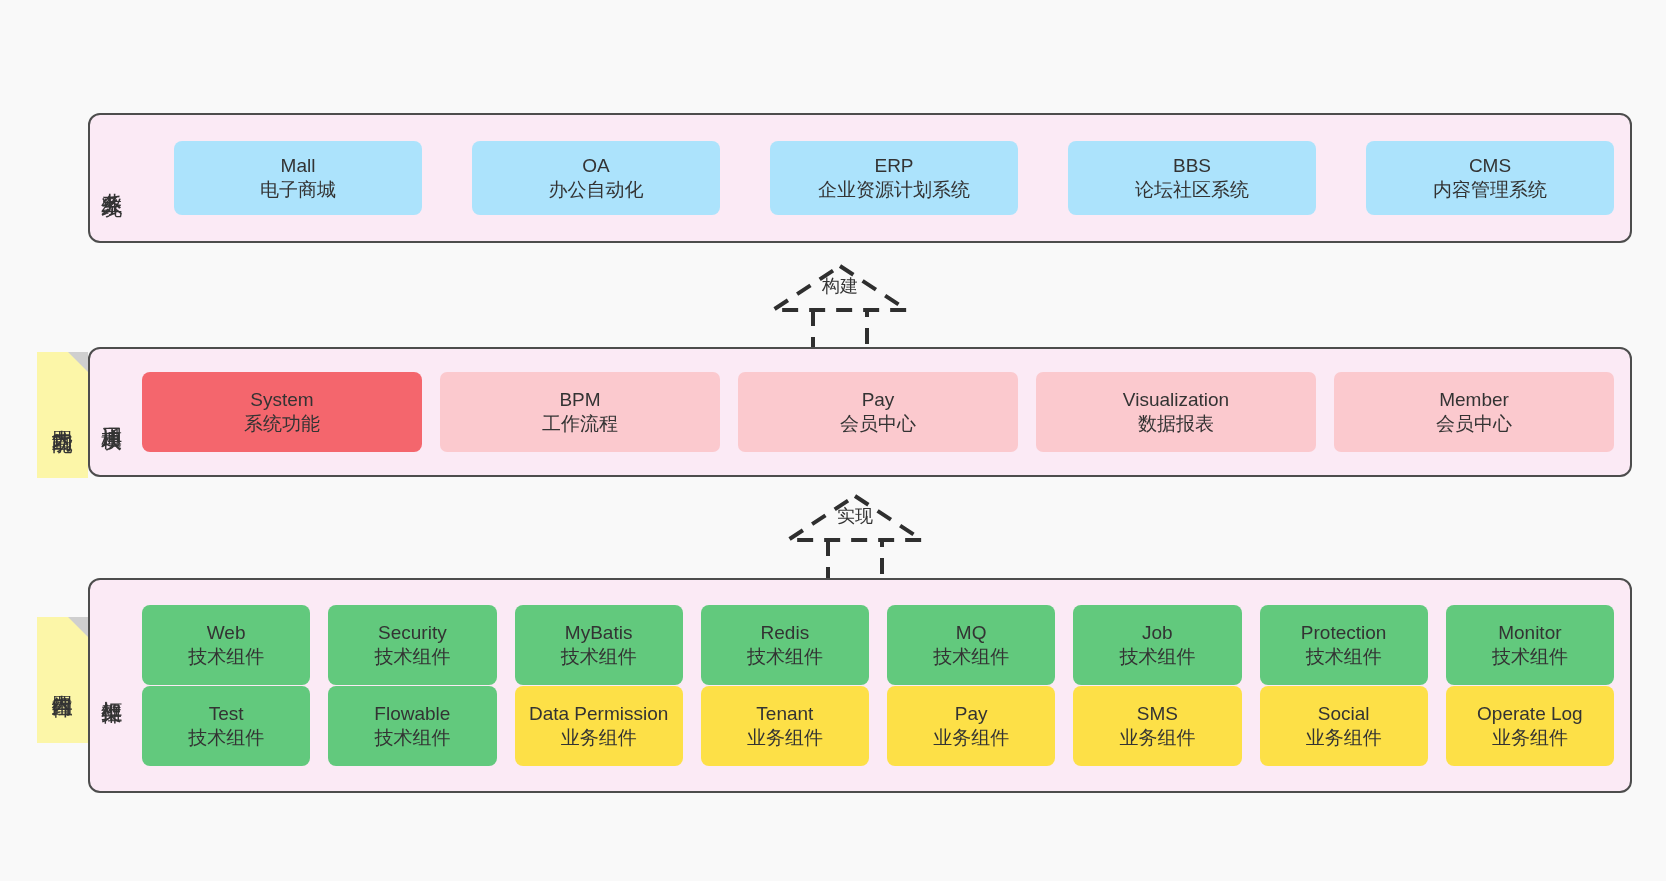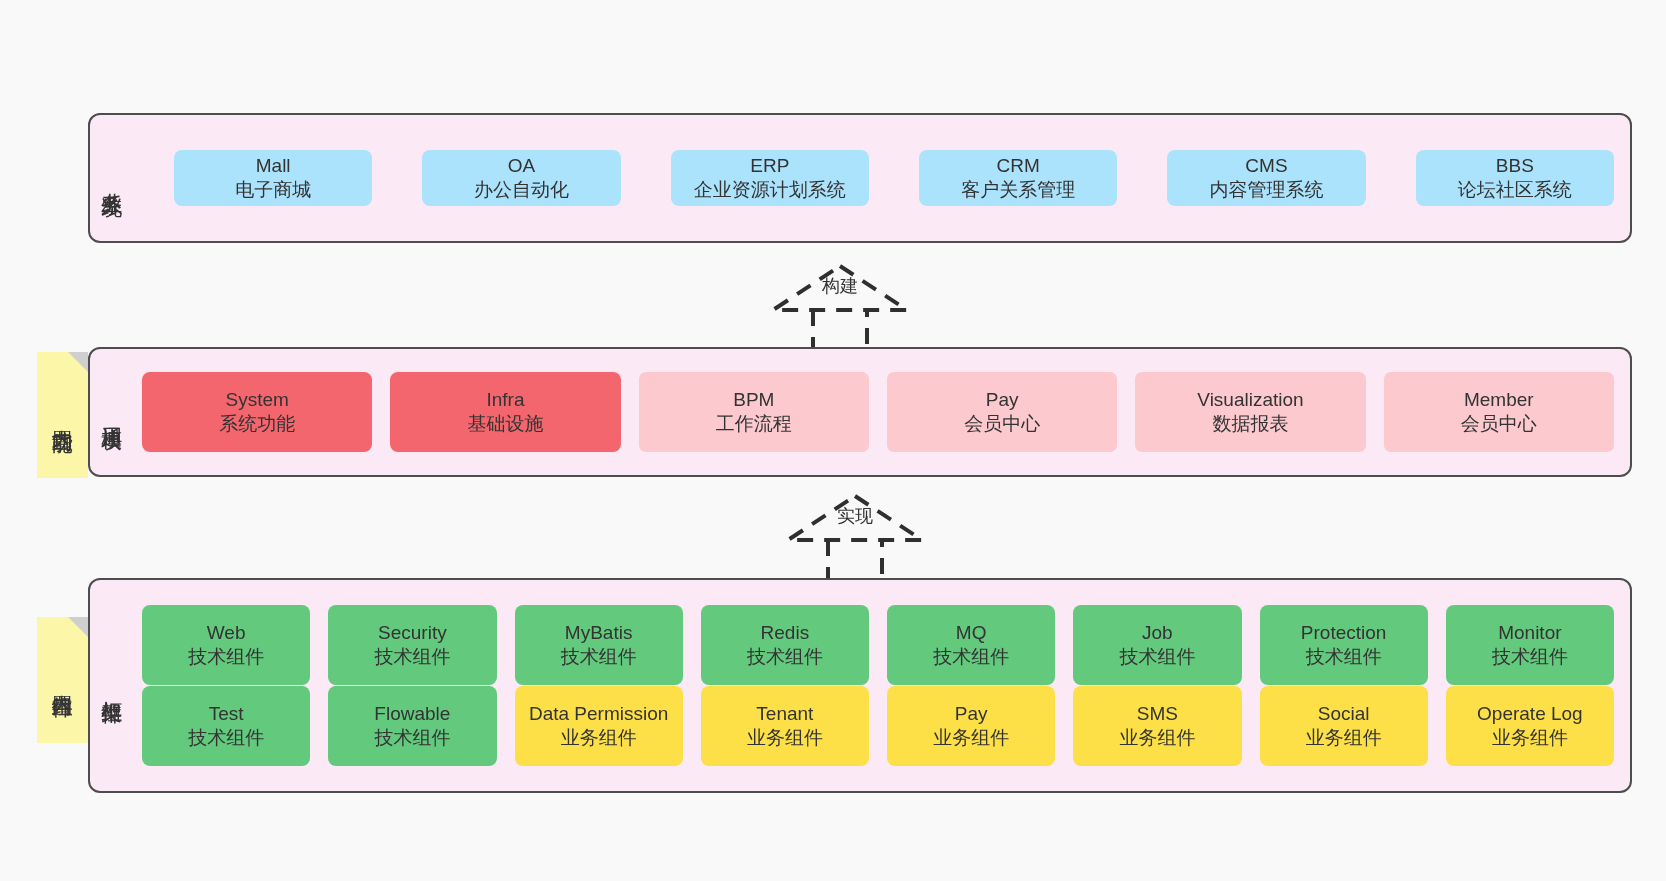--- a/index.html
+++ b/index.html
@@ -83,21 +83,21 @@
   .card .cn { display: block; }
 
   .c-blue        { background: #ace3fc; }
   .c-red         { background: #f4666d; }
   .c-pink        { background: #fbc9ce; border-radius: 7px; }
   .c-green       { background: #62c97d; }
   .c-lightgreen  { background: #fde047; }
 
   
   #layer-business { left: 88px; top: 113px; width: 1544px; height: 130px; }
-  #layer-business .card { height: 56px; margin-left: 32px; }
+  #layer-business .card { height: 74px; margin-left: 32px; }
 
   
   #layer-common { left: 88px; top: 347px; width: 1544px; height: 130px; }
   #layer-common .card { height: 80px; }
 
   
   #layer-framework { left: 88px; top: 578px; width: 1544px; height: 215px; }
   #layer-framework .card { height: 80px; }
   #layer-framework .layer-body { gap: 1px; }
 
@@ -166,30 +166,26 @@
         </div>
         <div class="card c-blue">
           <span class="en">OA</span>
           <span class="cn">办公自动化</span>
         </div>
         <div class="card c-blue">
           <span class="en">ERP</span>
           <span class="cn">企业资源计划系统</span>
         </div>
         <div class="card c-blue">
-          <span class="en">CRM</span>
-          <span class="cn">客户关系管理</span>
+          <span class="en">BBS</span>
+          <span class="cn">论坛社区系统</span>
         </div>
         <div class="card c-blue">
           <span class="en">CMS</span>
           <span class="cn">内容管理系统</span>
-        </div>
-        <div class="card c-blue">
-          <span class="en">BBS</span>
-          <span class="cn">论坛社区系统</span>
         </div>
       </div>
     </div>
   </div>
 
   <div class="connector" id="connector-build">
     <svg width="170" height="100" viewBox="0 0 170 100">
       <path d="M85 8 L152 52 L18 52 Z" fill="none" stroke="#2f2f2f" stroke-width="4" stroke-dasharray="16 11" stroke-linecap="butt"></path>
       <path d="M58 52 L58 96 L112 96 L112 52" fill="none" stroke="#2f2f2f" stroke-width="4" stroke-dasharray="16 11" stroke-linecap="butt"></path>
     </svg>
@@ -197,24 +193,20 @@
   </div>
 
   <div class="layer" id="layer-common">
     <div class="layer-title">通用模块</div>
     <div class="layer-body">
       <div class="row">
         <div class="card c-red">
           <span class="en">System</span>
           <span class="cn">系统功能</span>
         </div>
-        <div class="card c-red">
-          <span class="en">Infra</span>
-          <span class="cn">基础设施</span>
-        </div>
         <div class="card c-pink">
           <span class="en">BPM</span>
           <span class="cn">工作流程</span>
         </div>
         <div class="card c-pink">
           <span class="en">Pay</span>
           <span class="cn">会员中心</span>
         </div>
         <div class="card c-pink">
           <span class="en">Visualization</span>

